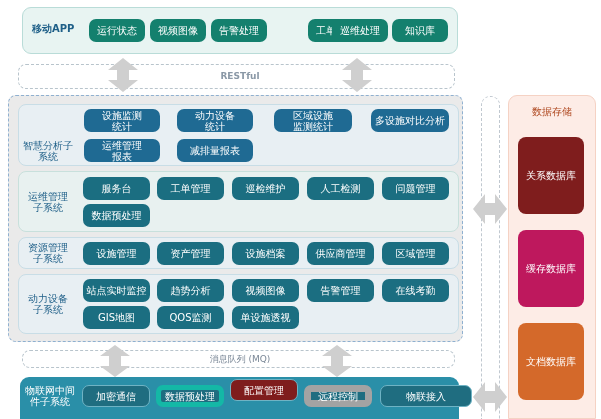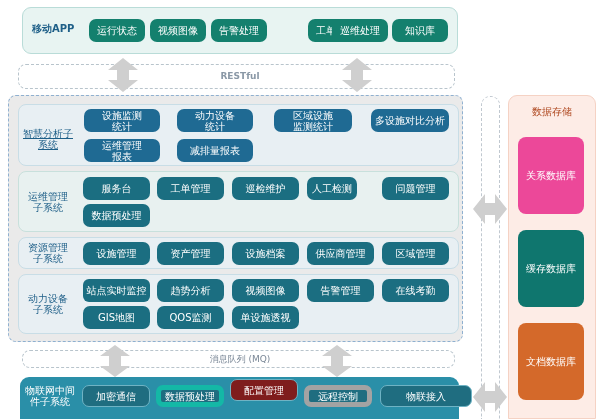--- a/index.html
+++ b/index.html
@@ -34,56 +34,56 @@
 </div>
 <div class="abs arrowv" style="left:342px;top:58px;">
   <svg width="30" height="34" viewBox="0 0 30 34">
       <polygon points="15,0 30,12 21,12 21,22 30,22 15,34 0,22 9,22 9,12 0,12" fill="#cfcfcf"></polygon>
     </svg>
 </div>
 
 <div class="abs" style="left:8px;top:95px;width:455px;height:247px;background:#eaeaea;border:1px dashed #8fb0d0;border-radius:8px;"></div>
 
 <div class="abs" style="left:18px;top:104px;width:441px;height:62px;background:#e8eff3;border:1px solid #c8dde6;border-radius:8px;"></div>
-<div class="lbl" style="left:22px;top:128px;width:52px;color:#1e5f88;white-space:pre-line;text-decoration:underline;">智慧分析子
+<div class="lbl" style="left:22px;top:140px;width:52px;color:#1e5f88;white-space:pre-line;">智慧分析子
 系统</div>
 <div class="box b" style="left:84px;top:109px;width:76px;height:23px;white-space:pre-line;">设施监测
 统计</div>
 <div class="box b" style="left:177px;top:109px;width:76px;height:23px;white-space:pre-line;">动力设备
 统计</div>
 <div class="box b" style="left:274px;top:109px;width:78px;height:23px;white-space:pre-line;">区域设施
 监测统计</div>
 <div class="box b" style="left:371px;top:109px;width:78px;height:23px;white-space:pre-line;">多设施对比分析</div>
 <div class="box b" style="left:84px;top:139px;width:76px;height:23px;white-space:pre-line;">运维管理
 报表</div>
 <div class="box b" style="left:177px;top:139px;width:76px;height:23px;white-space:pre-line;">减排量报表</div>
 
 <div class="abs" style="left:18px;top:171px;width:441px;height:61px;background:#e8f1f0;border:1px solid #c8e0dc;border-radius:8px;"></div>
 <div class="lbl" style="left:22px;top:191px;width:52px;color:#1e5f88;white-space:pre-line;">运维管理
 子系统</div>
 <div class="box t" style="left:83px;top:177px;width:67px;height:23px;">服务台</div>
 <div class="box t" style="left:157px;top:177px;width:67px;height:23px;">工单管理</div>
 <div class="box t" style="left:232px;top:177px;width:67px;height:23px;">巡检维护</div>
-<div class="box t" style="left:307px;top:177px;width:50px;height:23px;">人工检测</div>
+<div class="box t" style="left:307px;top:177px;width:67px;height:23px;">人工检测</div>
 <div class="box t" style="left:382px;top:177px;width:67px;height:23px;">问题管理</div>
 <div class="box t" style="left:83px;top:204px;width:67px;height:23px;">数据预处理</div>
 
 <div class="abs" style="left:18px;top:237px;width:441px;height:32px;background:#e8eff3;border:1px solid #c8dde6;border-radius:8px;"></div>
 <div class="lbl" style="left:22px;top:242px;width:52px;color:#1e5f88;white-space:pre-line;">资源管理
 子系统</div>
 <div class="box t" style="left:83px;top:242px;width:67px;height:23px;">设施管理</div>
 <div class="box t" style="left:157px;top:242px;width:67px;height:23px;">资产管理</div>
 <div class="box t" style="left:232px;top:242px;width:67px;height:23px;">设施档案</div>
 <div class="box t" style="left:307px;top:242px;width:67px;height:23px;">供应商管理</div>
 <div class="box t" style="left:382px;top:242px;width:67px;height:23px;">区域管理</div>
 
 <div class="abs" style="left:18px;top:274px;width:441px;height:60px;background:#e8eff3;border:1px solid #c8dde6;border-radius:8px;"></div>
 <div class="lbl" style="left:22px;top:293px;width:52px;color:#1e5f88;white-space:pre-line;">动力设备
 子系统</div>
-<div class="box t" style="left:83px;top:279px;width:67px;height:23px;border-radius:6px;">站点实时监控</div>
+<div class="box t" style="left:83px;top:279px;width:67px;height:23px;">站点实时监控</div>
 <div class="box t" style="left:157px;top:279px;width:67px;height:23px;">趋势分析</div>
 <div class="box t" style="left:232px;top:279px;width:67px;height:23px;">视频图像</div>
 <div class="box t" style="left:307px;top:279px;width:67px;height:23px;">告警管理</div>
 <div class="box t" style="left:382px;top:279px;width:67px;height:23px;">在线考勤</div>
 <div class="box t" style="left:83px;top:306px;width:67px;height:23px;">GIS地图</div>
 <div class="box t" style="left:157px;top:306px;width:67px;height:23px;">QOS监测</div>
 <div class="box t" style="left:232px;top:306px;width:67px;height:23px;">单设施透视</div>
 
 <div class="abs dash" style="left:22px;top:350px;width:433px;height:18px;"></div>
 <div class="lbl" style="left:190px;top:354px;width:100px;color:#7a8796;font-size:9px;">消息队列 (MQ)</div>
@@ -97,32 +97,32 @@
       <polygon points="15,0 30,11 21,11 21,21 30,21 15,32 0,21 9,21 9,11 0,11" fill="#cfcfcf"></polygon>
     </svg>
 </div>
 
 <div class="abs" style="left:20px;top:377px;width:439px;height:42px;background:#2a8fa8;border-radius:9px 9px 0 0;"></div>
 <div class="lbl" style="left:24px;top:385px;width:52px;color:#ffffff;white-space:pre-line;">物联网中间
 件子系统</div>
 <div class="box" style="left:82px;top:385px;width:68px;height:22px;background:#1f6d80;border:1px solid #6fb3c4;">加密通信</div>
 <div class="box" style="left:156px;top:385px;width:68px;height:22px;background:#1f6d80;border:5px solid #14b8a6;">数据预处理</div>
 <div class="box" style="left:230px;top:379px;width:68px;height:22px;background:#7f1d1d;border:1px solid #6fb3c4;">配置管理</div>
-<div class="box" style="left:304px;top:385px;width:68px;height:22px;background:#1f6d80;border:5px solid #a3a3a3;">远程控制</div>
+<div class="box" style="left:304px;top:385px;width:68px;height:22px;background:#1f6d80;border:7px solid #a3a3a3;">远程控制</div>
 <div class="box" style="left:380px;top:385px;width:92px;height:22px;background:#1f6d80;border:1px solid #6fb3c4;">物联接入</div>
 
 <div class="abs" style="left:481px;top:96px;width:19px;height:323px;border-left:1px dashed #c0c8d0;border-right:1px dashed #c0c8d0;border-top:1px dashed #c0c8d0;border-radius:9px 9px 0 0;"></div>
 <div class="abs arrowh" style="left:473px;top:194px;">
   <svg width="34" height="30" viewBox="0 0 34 30">
       <polygon points="0,15 12,0 12,9 22,9 22,0 34,15 22,30 22,21 12,21 12,30" fill="#cfcfcf"></polygon>
     </svg>
 </div>
 <div class="abs arrowh" style="left:473px;top:382px;">
   <svg width="34" height="30" viewBox="0 0 34 30">
       <polygon points="0,15 12,0 12,9 22,9 22,0 34,15 22,30 22,21 12,21 12,30" fill="#cfcfcf"></polygon>
     </svg>
 </div>
 
 <div class="abs" style="left:508px;top:95px;width:88px;height:324px;background:#fdece6;border:1px solid #f5d2c4;border-radius:9px 9px 0 0;"></div>
 <div class="lbl" style="left:508px;top:106px;width:88px;color:#b04a22;">数据存储</div>
-<div class="box" style="left:518px;top:137px;width:66px;height:77px;background:#ec4899;border-radius:8px;">关系数据库</div>
-<div class="box" style="left:518px;top:230px;width:66px;height:77px;background:#0f766e;border-radius:8px;">缓存数据库</div>
+<div class="box" style="left:518px;top:137px;width:66px;height:77px;background:#7f1d1d;border-radius:8px;">关系数据库</div>
+<div class="box" style="left:518px;top:230px;width:66px;height:77px;background:#be185d;border-radius:8px;">缓存数据库</div>
 <div class="box" style="left:518px;top:323px;width:66px;height:77px;background:#d4692a;border-radius:8px;">文档数据库</div>
 
 </body></html>

